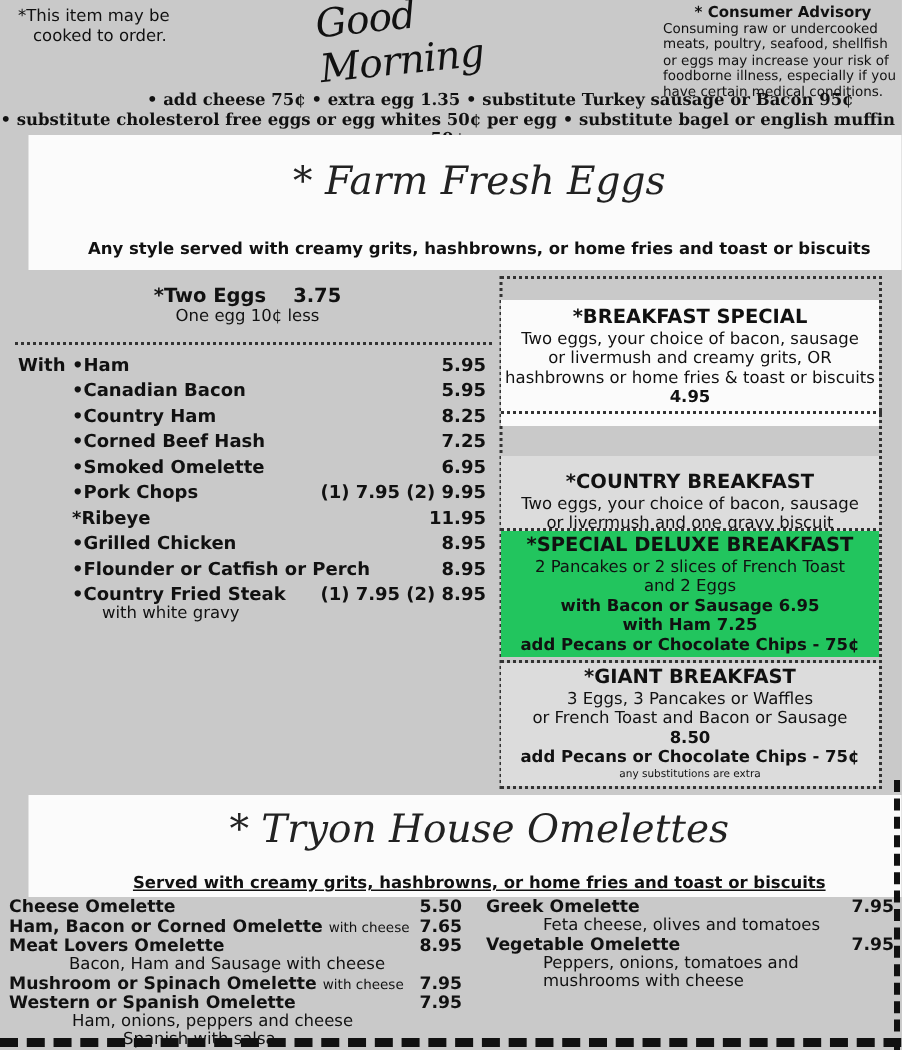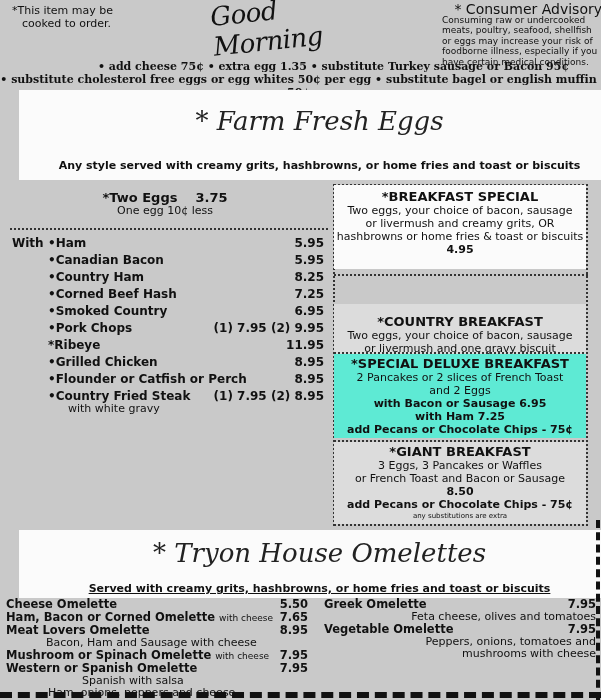--- a/index.html
+++ b/index.html
@@ -14,21 +14,21 @@
 
   
   .hdr-note { position: absolute; left: 12px; top: 4px; font-size: 11px; line-height: 13px; }
   .hdr-title {
     position: absolute; left: 212px; top: 2px; width: 180px;
     font-family: "DejaVu Serif", serif; font-style: italic;
     font-size: 26px; letter-spacing: -0.5px; color: #111;
     transform: rotate(-6deg); transform-origin: left center;
   }
   .advisory { position: absolute; left: 442px; top: 4px; width: 160px; font-size: 9px; line-height: 10.5px; }
-  .advisory .adv-title { font-weight: normal; text-align: right; font-size: 14px; }
+  .advisory .adv-title { font-weight: bold; text-align: center; font-size: 10px; }
   .subs { position: absolute; left: 0; width: 597px; font-family: "DejaVu Serif", serif; font-weight: bold; font-size: 11px; }
   .subs.l1 { top: 60px; text-align: center; padding-left: 70px; }
   .subs.l2 { top: 73px; text-align: center; }
 
   
   .banner { position: absolute; left: 0; background: #fbfbfb; width: 601px; margin-left: 19px; }
   .banner.eggs { top: 90px; height: 90px; }
   .banner.omel { top: 530px; height: 68px; }
   .script-title {
     position: absolute; left: 0; width: 601px; text-align: center;
@@ -57,29 +57,29 @@
   .with-row .name { position: absolute; left: 36px; }
   .with-row .price { position: absolute; right: 0; }
   .with-row .note { position: absolute; left: 56px; top: 13px; font-weight: normal; font-size: 11px; }
 
   
   .specials { position: absolute; left: 334px; top: 184px; width: 252px; }
   .special { position: absolute; left: 0; width: 252px; text-align: center; font-size: 11px; line-height: 13px; }
   .special .s-title { font-weight: bold; font-size: 13px; line-height: 15px; }
   .special .b { font-weight: bold; }
   .special .tiny { font-size: 7px; line-height: 10px; }
-  .sp1 { top: 1px; background: #fbfbfb; height: 84px; }
+  .sp1 { top: 16px; background: #fbfbfb; height: 84px; }
   .sp2 { top: 76px; background: #dcdcdc; height: 64px; margin-top: 44px; }
-  .sp3 { top: 170px; background: #5eead4; height: 84px; }
+  .sp3 { top: 170px; background: #22c55e; height: 84px; }
   .sp4 { top: 258px; background: #dcdcdc; height: 82px; }
 
   
   .omel-col { position: absolute; top: 598px; }
   .omel-left { left: 6px; width: 302px; }
-  .omel-right { left: 324px; width: 272px; text-align: right; }
+  .omel-right { left: 324px; width: 272px; }
   .om-row { position: relative; height: 13px; font-weight: bold; font-size: 11.5px; line-height: 13px; }
   .om-row .name { position: absolute; left: 0; white-space: nowrap; }
   .om-row .name .small { font-weight: normal; font-size: 9px; }
   .om-row .price { position: absolute; right: 0; }
   .om-desc { font-size: 11px; line-height: 12px; height: 12px; }
   .dash-bottom { position: absolute; left: 0; top: 692px; width: 601px; border-top: 6px dashed #111; }
   .dash-right { position: absolute; left: 596px; top: 520px; height: 180px; border-left: 4px dashed #111; }
 </style>
 </head>
 <body>
@@ -127,21 +127,21 @@
       </div>
     <div class="with-row">
         <span class="name">•Country Ham</span>
         <span class="price">8.25</span>
       </div>
     <div class="with-row">
         <span class="name">•Corned Beef Hash</span>
         <span class="price">7.25</span>
       </div>
     <div class="with-row">
-        <span class="name">•Smoked Country</span>
+        <span class="name">•Smoked Omelette</span>
         <span class="price">6.95</span>
       </div>
     <div class="with-row">
         <span class="name">•Pork Chops</span>
         <span class="price">(1) 7.95 (2) 9.95</span>
       </div>
     <div class="with-row">
         <span class="name">*Ribeye</span>
         <span class="price">11.95</span>
       </div>
@@ -219,22 +219,22 @@
       </div>
     <div class="om-desc" style="padding-left:40px">Bacon, Ham and Sausage with cheese</div>
     <div class="om-row">
         <span class="name"><span>Mushroom or Spinach Omelette</span> <span class="small">with cheese</span></span>
         <span class="price">7.95</span>
       </div>
     <div class="om-row">
         <span class="name">Western or Spanish Omelette</span>
         <span class="price">7.95</span>
       </div>
+    <div class="om-desc" style="padding-left:42px">Ham, onions, peppers and cheese</div>
     <div class="om-desc" style="padding-left:76px">Spanish with salsa</div>
-    <div class="om-desc" style="padding-left:42px">Ham, onions, peppers and cheese</div>
   </div>
 
   <div class="omel-col omel-right">
     <div class="om-row">
         <span class="name">Greek Omelette</span>
         <span class="price">7.95</span>
       </div>
     <div class="om-desc" style="padding-left:38px">Feta cheese, olives and tomatoes</div>
     <div class="om-row">
         <span class="name">Vegetable Omelette</span>

